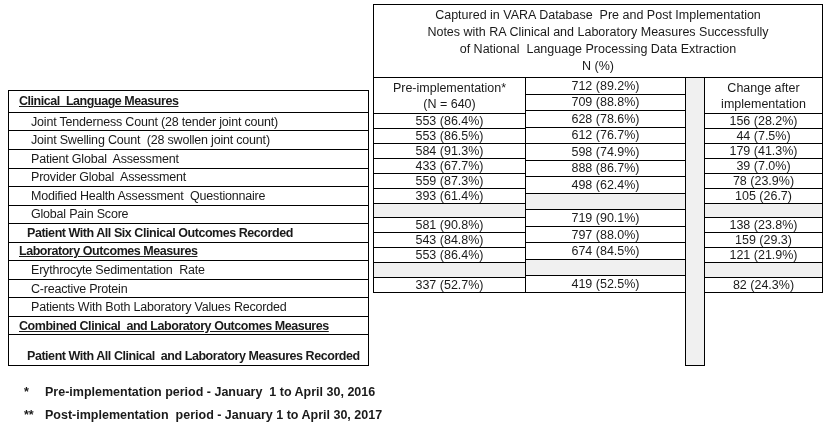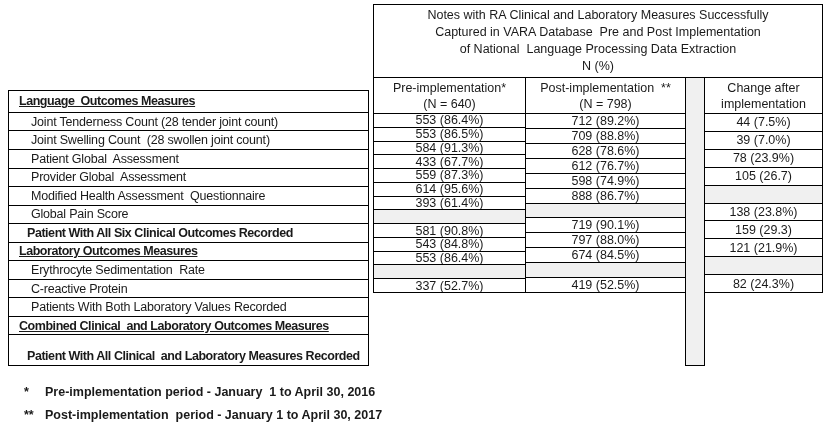--- a/index.html
+++ b/index.html
@@ -44,28 +44,28 @@
   .footnotes { position:absolute; left:24px; top:381px; font-weight:bold; }
   .fn { display:flex; line-height:23px; white-space:pre; }
   .fn .star { width:21px; }
 </style>
 </head>
 <body>
 
 <div class="page">
 
   <div class="box big-header">
+    <div class="title-line">Captured in VARA Database  Pre and Post Implementation</div>
     <div class="title-line">Notes with RA Clinical and Laboratory Measures Successfully</div>
-    <div class="title-line">Captured in VARA Database  Pre and Post Implementation</div>
     <div class="title-line">of National  Language Processing Data Extraction</div>
     <div class="title-line">N (%)</div>
   </div>
 
   <div class="box labels-col">
-    <div class="lrow first section">Language  Outcomes Measures</div>
+    <div class="lrow first section">Clinical  Language Measures</div>
     <div class="lrow">Joint Tenderness Count (28 tender joint count)</div>
     <div class="lrow">Joint Swelling Count  (28 swollen joint count)</div>
     <div class="lrow">Patient Global  Assessment</div>
     <div class="lrow">Provider Global  Assessment</div>
     <div class="lrow">Modified Health Assessment  Questionnaire</div>
     <div class="lrow">Global Pain Score</div>
     <div class="lrow boldrow">Patient With All Six Clinical Outcomes Recorded</div>
     <div class="lrow section">Laboratory Outcomes Measures</div>
     <div class="lrow">Erythrocyte Sedimentation  Rate</div>
     <div class="lrow">C-reactive Protein</div>
@@ -77,57 +77,55 @@
   <div class="box col col-pre">
     <div class="hcell">
       <div>Pre-implementation*</div>
       <div>(N = 640)</div>
     </div>
     <div class="dcell">553 (86.4%)</div>
     <div class="dcell">553 (86.5%)</div>
     <div class="dcell">584 (91.3%)</div>
     <div class="dcell">433 (67.7%)</div>
     <div class="dcell">559 (87.3%)</div>
-    <div class="dcell">614 (95.6%)</div>
     <div class="dcell">393 (61.4%)</div>
     <div class="dcell gray"></div>
     <div class="dcell">581 (90.8%)</div>
     <div class="dcell">543 (84.8%)</div>
     <div class="dcell">553 (86.4%)</div>
     <div class="dcell gray"></div>
     <div class="dcell">337 (52.7%)</div>
   </div>
 
   <div class="box col col-post">
-    <div class="hcell">
-      <div>Post-implementation  **</div>
-      <div>(N = 798)</div>
-    </div>
     <div class="dcell">712 (89.2%)</div>
     <div class="dcell">709 (88.8%)</div>
     <div class="dcell">628 (78.6%)</div>
     <div class="dcell">612 (76.7%)</div>
     <div class="dcell">598 (74.9%)</div>
     <div class="dcell">888 (86.7%)</div>
+    <div class="dcell">498 (62.4%)</div>
     <div class="dcell gray"></div>
     <div class="dcell">719 (90.1%)</div>
     <div class="dcell">797 (88.0%)</div>
     <div class="dcell">674 (84.5%)</div>
     <div class="dcell gray"></div>
     <div class="dcell">419 (52.5%)</div>
   </div>
 
   <div class="box strip"></div>
 
   <div class="box col col-change">
     <div class="hcell">
       <div>Change after</div>
       <div>implementation</div>
     </div>
+    <div class="dcell">156 (28.2%)</div>
     <div class="dcell">44 (7.5%)</div>
+    <div class="dcell">179 (41.3%)</div>
     <div class="dcell">39 (7.0%)</div>
     <div class="dcell">78 (23.9%)</div>
     <div class="dcell">105 (26.7)</div>
     <div class="dcell gray"></div>
     <div class="dcell">138 (23.8%)</div>
     <div class="dcell">159 (29.3)</div>
     <div class="dcell">121 (21.9%)</div>
     <div class="dcell gray"></div>
     <div class="dcell">82 (24.3%)</div>
   </div>

